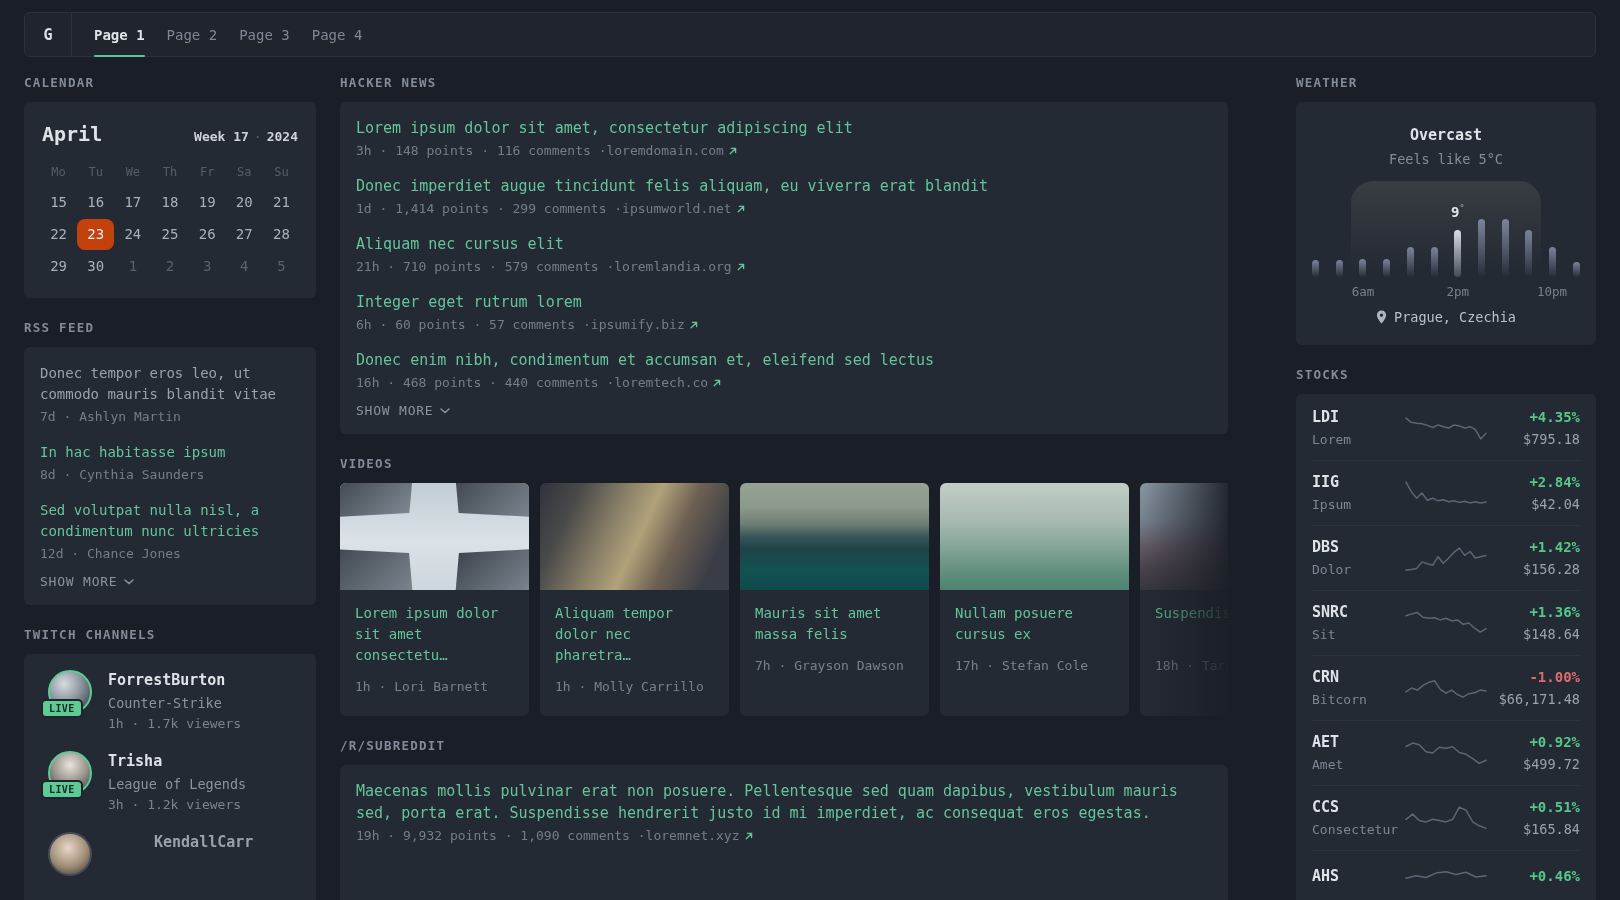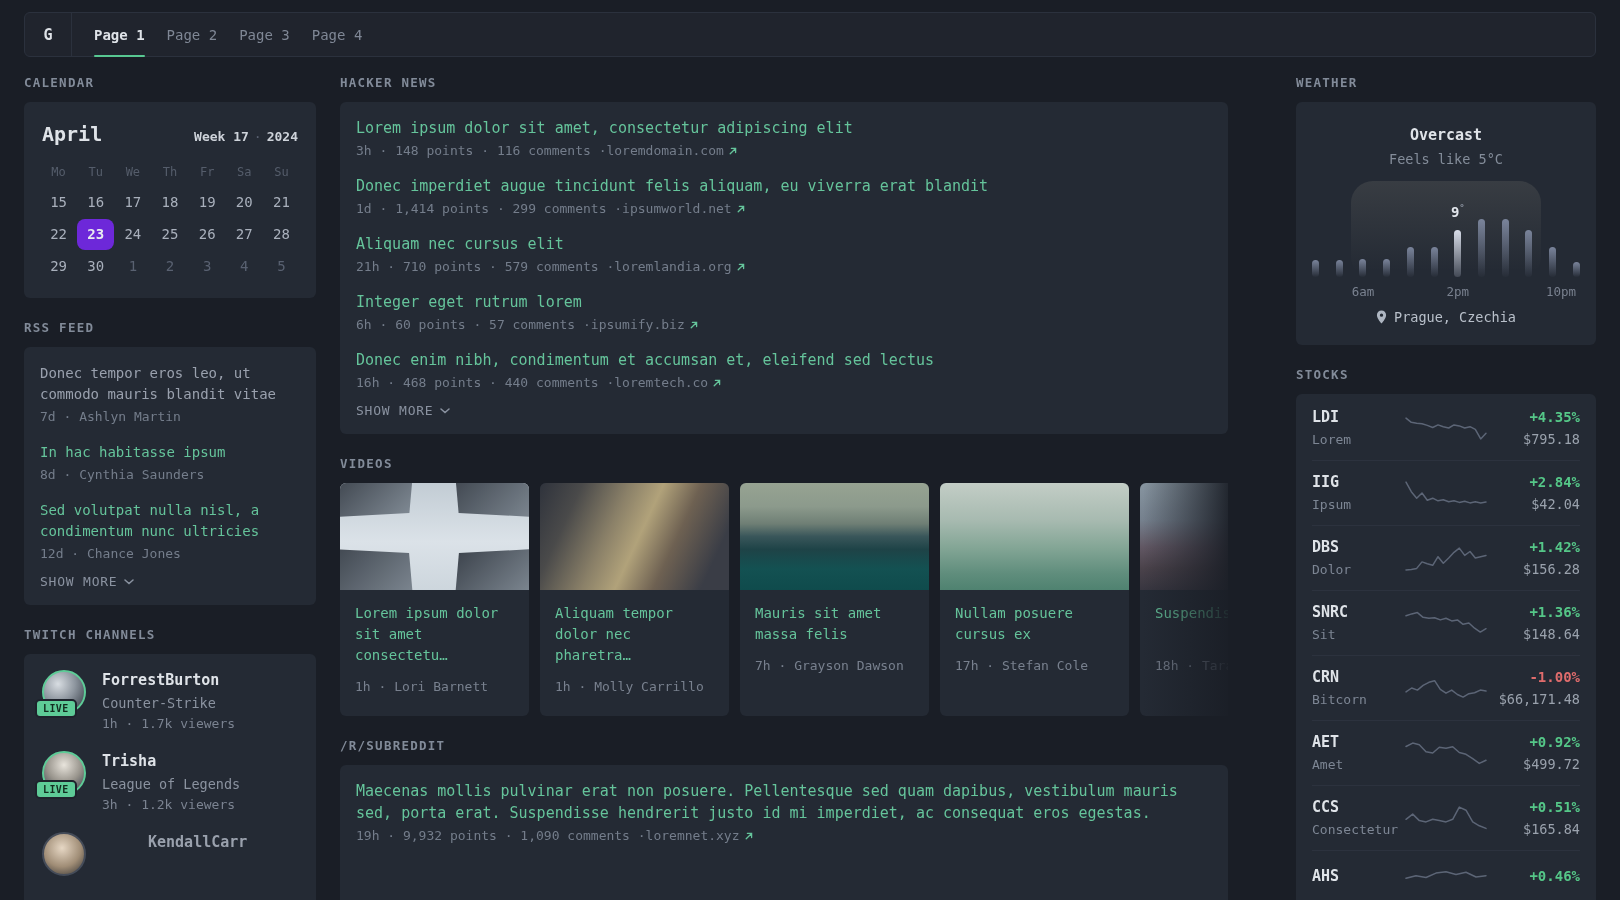--- a/index.html
+++ b/index.html
@@ -46,39 +46,39 @@
   .card{background:var(--card);border-radius:6px;padding:16px;}
 
   
   .cal-head{display:flex;align-items:baseline;justify-content:space-between;margin:4px 2px 16px 2px;}
   .cal-month{font-size:20px;font-weight:bold;color:var(--text);}
   .cal-week{font-size:13px;color:#ced3da;font-weight:bold;}
   .cal-week .dot{color:var(--muted);margin:0 5px;font-weight:normal;}
   .cal-grid{display:grid;grid-template-columns:repeat(7,1fr);row-gap:1px;text-align:center;}
   .cal-dow{font-size:12px;color:#555d6b;height:24px;line-height:20px;}
   .cal-day{font-size:14px;color:#a9b0bc;height:31px;line-height:31px;border-radius:8px;}
-  .cal-day.selected{background:#6d28d9;color:#e8ebef;font-weight:bold;}
+  .cal-day.selected{background:#c2410c;color:#e8ebef;font-weight:normal;}
   .cal-day.faded{color:#596171;}
 
   
   .feed-item{margin-bottom:15px;}
   .feed-item:last-of-type{margin-bottom:10px;}
   .item-title{display:block;font-size:15px;line-height:21px;color:var(--accent);text-decoration:none;cursor:pointer;}
   .rss .item-title{font-size:14px;}
   .item-title.muted-title{color:#9aa1ae;}
   .meta{font-size:13px;line-height:20px;color:var(--meta);margin-top:2px;display:flex;align-items:center;flex-wrap:wrap;}
   .meta-link{color:var(--meta);text-decoration:none;cursor:pointer;display:inline-flex;align-items:center;}
   .arrow-icon{margin-left:5px;}
   .show-more{background:none;border:none;font:inherit;font-size:13px;letter-spacing:0.06em;
     color:#8a92a0;display:flex;align-items:center;gap:7px;cursor:pointer;margin-top:4px;}
 
   
   .channel{display:flex;align-items:flex-start;margin-bottom:18px;min-height:60px;}
   .channel:last-child{margin-bottom:0;}
-  .avatar-wrap{position:relative;flex:none;margin-right:16px;margin-left:2px;text-decoration:underline;}
+  .avatar-wrap{position:relative;flex:none;margin-right:16px;margin-left:8px;text-decoration:underline;}
   .avatar{width:44px;height:44px;border-radius:50%;border:2px solid #454c59;}
   .avatar.live{border-color:#5ecb97;}
   .av-forrest{background:radial-gradient(circle at 35% 30%,#d8dde2,#8d959e 45%,#3a414b 90%);}
   .av-trisha{background:radial-gradient(circle at 50% 30%,#e8e4dc,#98948c 50%,#3f454f 90%);}
   .av-kendall{background:radial-gradient(circle at 45% 35%,#e6d7c4,#a08d76 55%,#4a4540 90%);}
   .live-badge{position:absolute;left:-7px;bottom:-4px;background:#5ecb97;color:#132b1f;
     font-size:10px;font-weight:bold;letter-spacing:0.04em;padding:2px 6px;border-radius:5px;
     border:2px solid #1e232c;}
   .ch-name{font-size:15px;font-weight:bold;color:var(--text);line-height:21px;cursor:pointer;}
   .ch-name.offline{color:#9aa1ad;margin-left:46px;}
@@ -411,21 +411,21 @@
                 <div class="wbar now" style="height: 47px;"></div>
                 <div class="wbar" style="height: 58px;"></div>
                 <div class="wbar" style="height: 58px;"></div>
                 <div class="wbar" style="height: 47px;"></div>
                 <div class="wbar" style="height: 30px;"></div>
                 <div class="wbar" style="height: 15px;"></div>
               </div>
               <div class="w-temp" style="left: 145.864px; bottom: 79px;"><span>9</span><sup>°</sup></div>
               <span class="w-time" style="left: 50.9545px;">6am</span>
               <span class="w-time" style="left: 145.864px;">2pm</span>
-              <span class="w-time" style="left: 249px;">10pm</span>
+              <span class="w-time" style="left: 240px;">10pm</span>
             </div>
           <div class="w-loc">
             <svg width="11" height="14" viewBox="0 0 12 14">
                 <path d="M6 0C3.2 0 1 2.2 1 5c0 3.7 5 9 5 9s5-5.3 5-9C11 2.2 8.8 0 6 0zm0 6.8A1.8 1.8 0 1 1 6 3.2a1.8 1.8 0 0 1 0 3.6z" fill="#aeb6c2"></path>
               </svg>
             <span>Prague, Czechia</span>
           </div>
         </div>
       </div>
 

